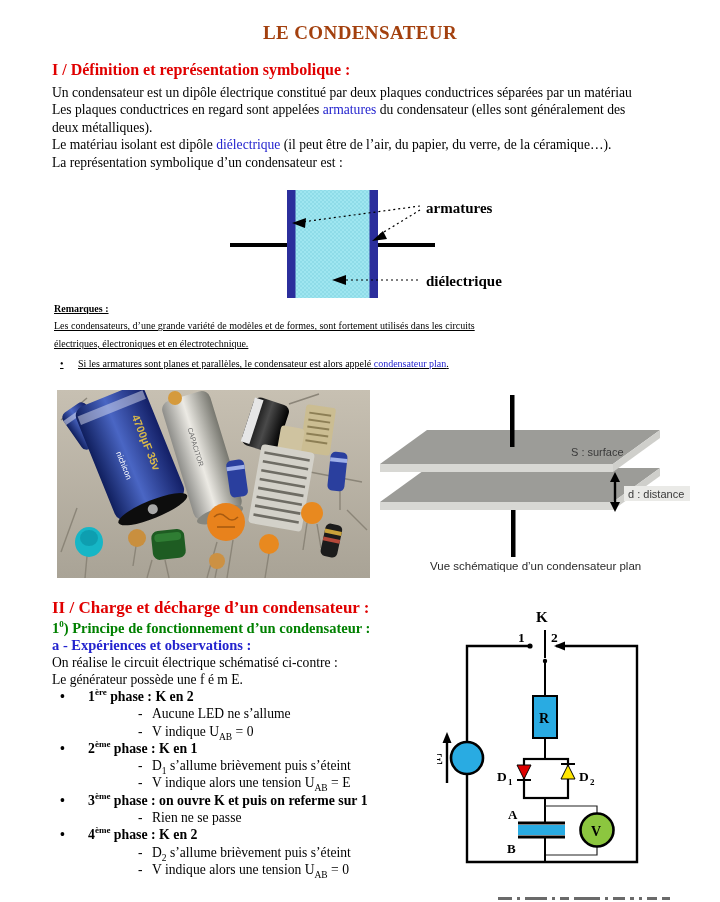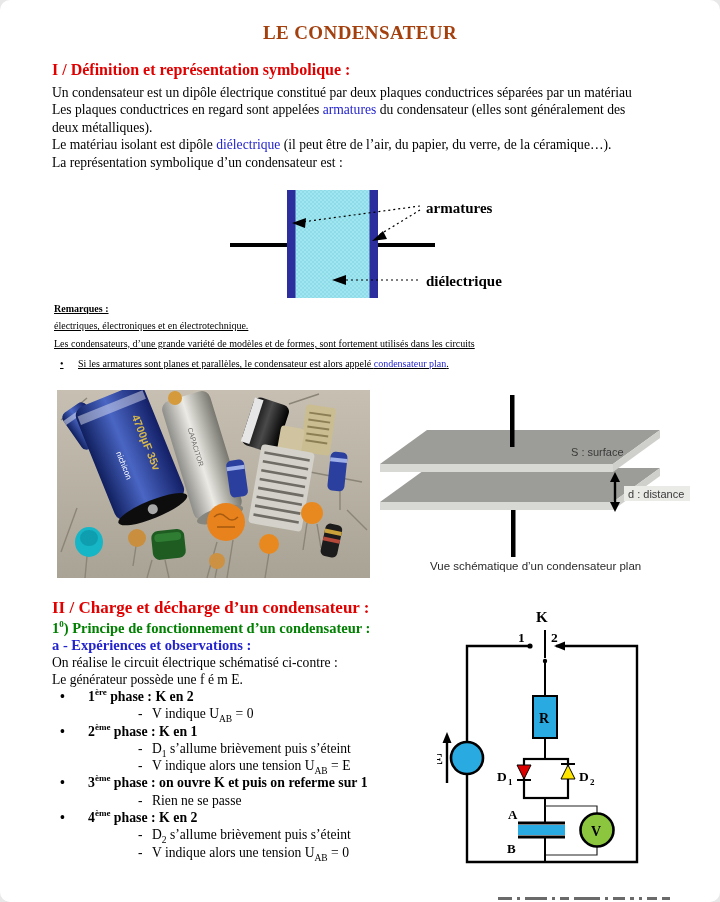--- a/index.html
+++ b/index.html
@@ -1,17 +1,17 @@
 <!DOCTYPE html>
 <html><head>
 <meta charset="utf-8">
 <style>
   html,body{margin:0;padding:0;background:#e8e8e8;}
   #page{position:relative;width:720px;height:902px;background:#ffffff;margin:0 auto;
-        font-family:"Liberation Serif", serif;color:#000;overflow:hidden;border-radius:10px;}
+        font-family:"Liberation Serif", serif;color:#000;overflow:hidden;}
 
   .abs{position:absolute;}
 
   #title{top:22px;left:0;width:720px;text-align:center;font-size:19px;font-weight:bold;
          color:#A3400E;letter-spacing:.4px;}
 
   #sec1-head{top:61px;left:52px;font-size:16px;font-weight:bold;color:#E00000;}
 
   #para1{top:84px;left:52px;width:645px;font-size:13.6px;line-height:17.4px;}
   .blue{color:#2323CE;}
@@ -85,22 +85,22 @@
 
       <line x1="238" y1="97" x2="163" y2="97" stroke="#000" stroke-width="1.2" stroke-dasharray="2,3"></line>
       <polygon points="152,97 166,92 166,102" fill="#000"></polygon>
       <text x="246" y="30" font-size="15" font-weight="bold">armatures</text>
       <text x="246" y="103" font-size="15" font-weight="bold">diélectrique</text>
     </svg>
   </div>
 
   <div id="remarks" class="abs">
     <div class="rhead">Remarques :</div>
+    <div>Les condensateurs, d’une grande variété de modèles et de formes, sont fortement utilisés dans les circuits</div>
     <div>électriques, électroniques et en électrotechnique.</div>
-    <div>Les condensateurs, d’une grande variété de modèles et de formes, sont fortement utilisés dans les circuits</div>
     <div class="bullet-row">
       <span class="blt">•</span>
       <span><span>Si les armatures sont planes et parallèles, le condensateur est alors appelé </span><span class="blue">condensateur plan</span><span>.</span></span>
     </div>
   </div>
 
   <div id="photo-fig" class="abs">
     <svg width="313" height="188" viewBox="0 0 313 188">
       <defs>
         <linearGradient id="bgG" x1="0" y1="0" x2="0" y2="1">
@@ -254,20 +254,21 @@
     <div class="hgreen"><span>1</span><sup>0</sup><span>) Principe de fonctionnement d’un condensateur :</span></div>
     <div class="hblue">a - Expériences et observations :</div>
     <div class="intro">On réalise le circuit électrique schématisé ci-contre :</div>
     <div class="intro">Le générateur possède une f é m E.</div>
 
     <div>
       <div class="phase-title">
         <span class="blt">•</span>
         <span><span>1</span><sup>ère</sup><span> phase  : K en 2</span></span>
       </div>
+      <div class="phase-item"><span class="dash">-</span><span>Aucune LED ne s’allume</span><sub></sub><span></span></div>
       <div class="phase-item"><span class="dash">-</span><span>V indique U</span><sub>AB</sub><span> = 0</span></div>
 
       <div class="phase-title">
         <span class="blt">•</span>
         <span><span>2</span><sup>ème</sup><span> phase : K en 1</span></span>
       </div>
       <div class="phase-item"><span class="dash">-</span><span>D</span><sub>1</sub><span> s’allume brièvement puis s’éteint</span></div>
       <div class="phase-item"><span class="dash">-</span><span>V indique alors une tension U</span><sub>AB</sub><span> = E</span></div>
 
       <div class="phase-title">

